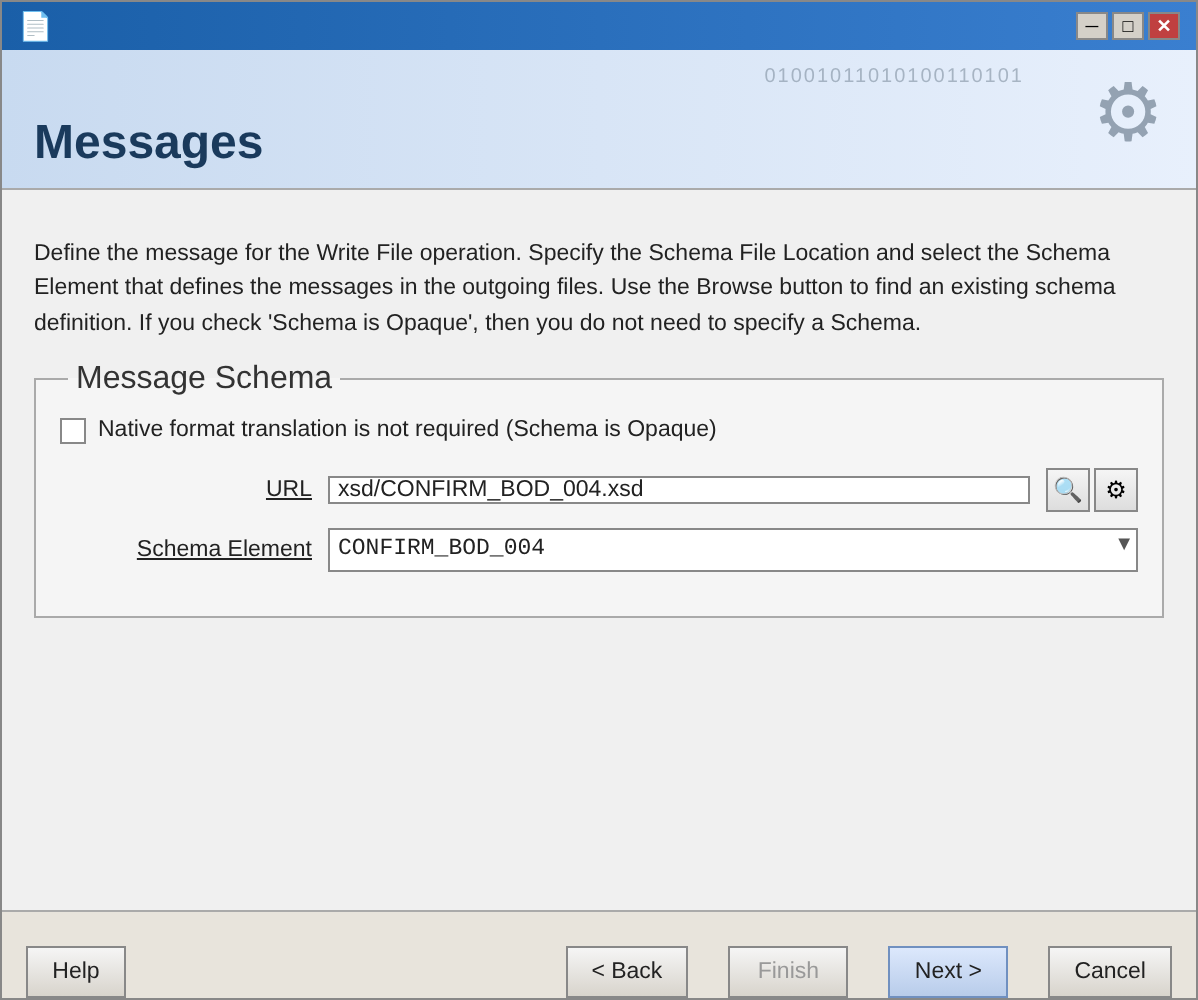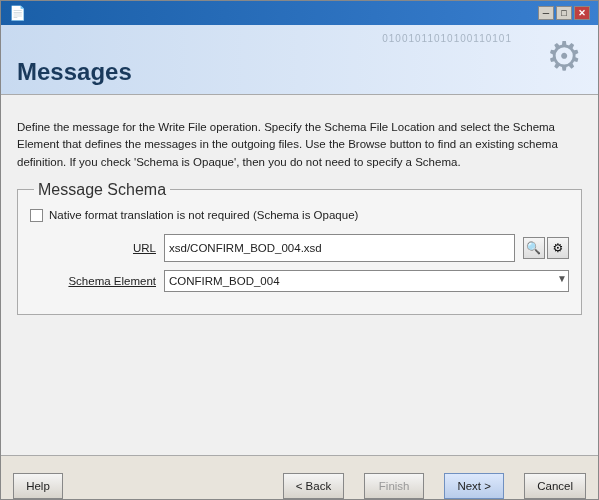--- a/index.html
+++ b/index.html
@@ -143,21 +143,21 @@
     .form-label {
       font-size: 11.5px;
       color: #222;
       min-width: 90px;
       text-align: right;
       text-decoration: underline;
       margin-left: 36px;
     }
     .form-input {
       flex: 1;
-      height: 28px;
+      height: 14px;
       border: 1px solid #888;
       background: white;
       padding: 2px 4px;
       font-size: 11.5px;
       color: #222;
     }
     .form-icons {
       display: flex;
       gap: 2px;
     }
@@ -179,20 +179,21 @@
     .form-select {
       width: 100%;
       height: 22px;
       border: 1px solid #888;
       background: white;
       padding: 2px 4px;
       font-size: 11.5px;
       color: #222;
       appearance: none;
       padding-right: 20px;
+      font-family: Liberation Mono, monospace;
     }
     .select-arrow {
       position: absolute;
       right: 2px;
       top: 3px;
       font-size: 10px;
       color: #555;
       pointer-events: none;
     }
     .footer {

